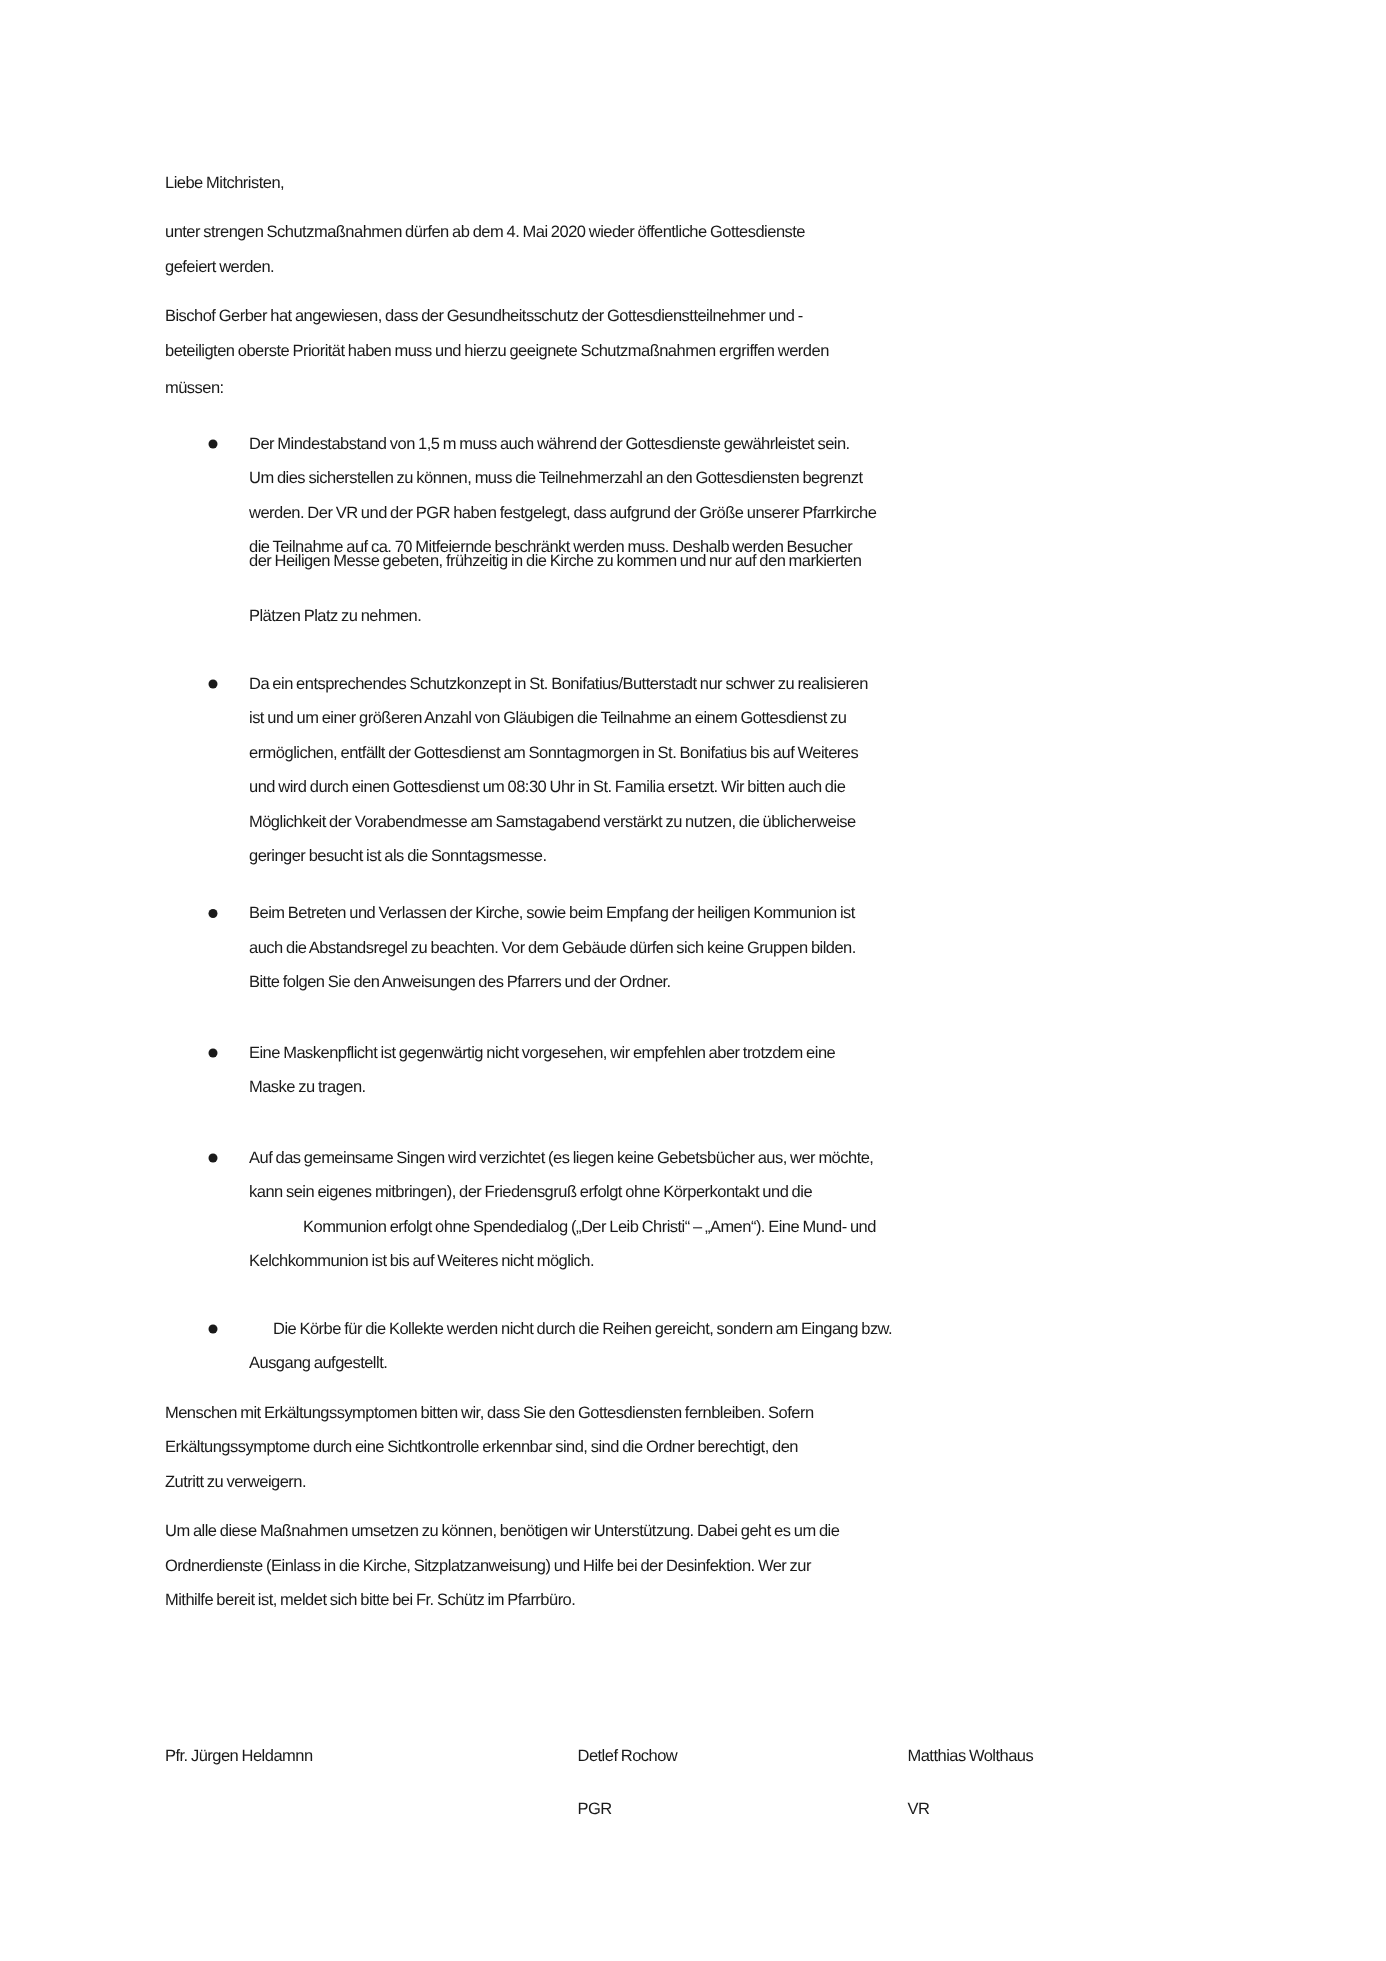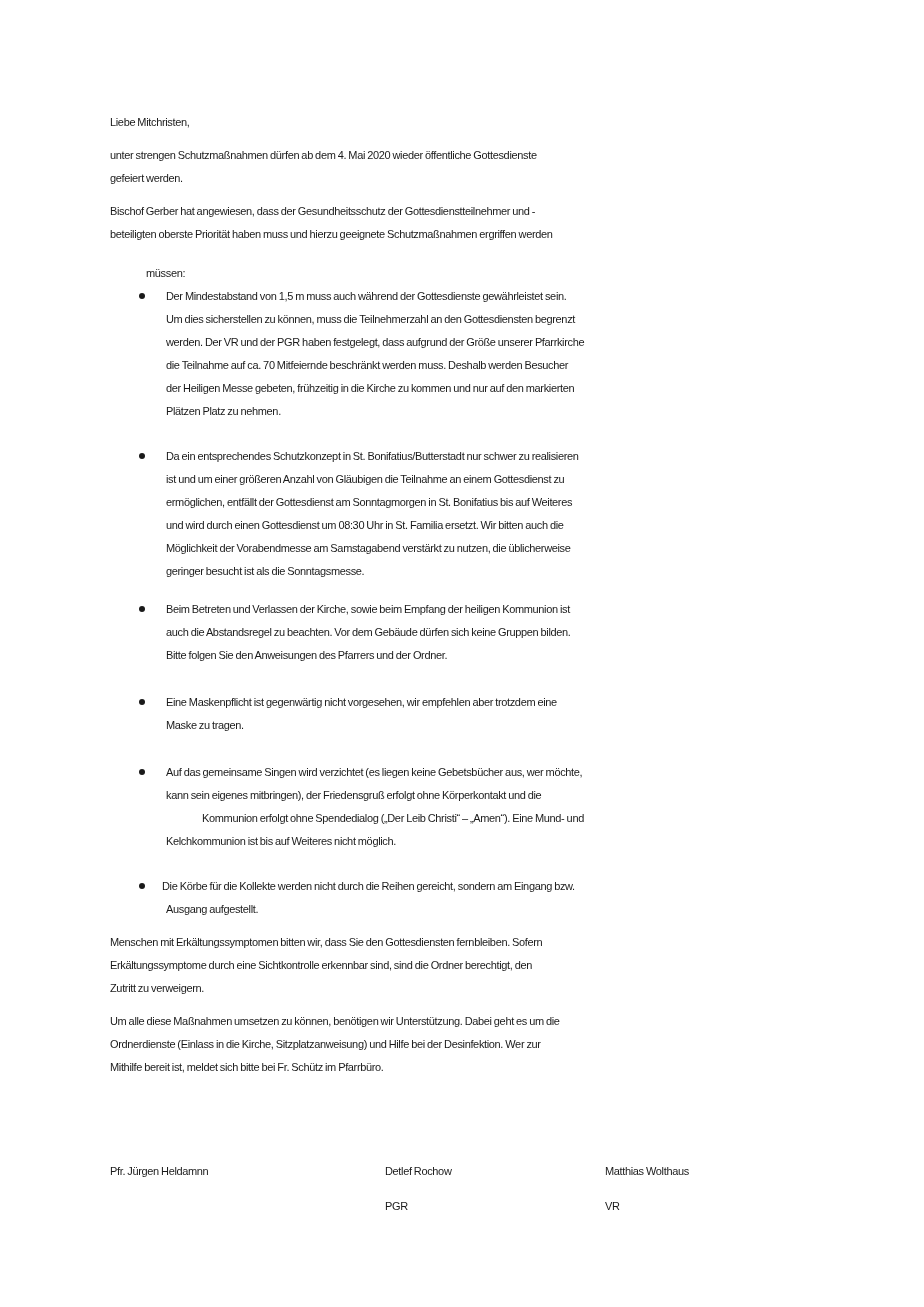--- a/index.html
+++ b/index.html
@@ -46,32 +46,32 @@
   <div class="line" style="left:110px; top:111px;">Liebe Mitchristen,</div>
 
   <div>
     <div class="line" style="left:110px; top:144px;">unter strengen Schutzmaßnahmen dürfen ab dem 4. Mai 2020 wieder öffentliche Gottesdienste</div>
     <div class="line" style="left:110px; top:167px;">gefeiert werden.</div>
   </div>
 
   <div>
     <div class="line" style="left:110px; top:200px;">Bischof Gerber hat angewiesen, dass der Gesundheitsschutz der Gottesdienstteilnehmer und -</div>
     <div class="line" style="left:110px; top:223px;">beteiligten oberste Priorität haben muss und hierzu geeignete Schutzmaßnahmen ergriffen werden</div>
-    <div class="line" style="left:110px; top:262px;margin-left:36px;">müssen:</div>
+    <div class="line" style="left:110px; top:248px;">müssen:</div>
   </div>
 
   <div>
 
     <div>
       <span class="bullet-dot" style="left:139px; top:293px;"></span>
       <div class="line" style="left:166px; top:285px;">Der Mindestabstand von 1,5 m muss auch während der Gottesdienste gewährleistet sein.</div>
       <div class="line" style="left:166px; top:308px;">Um dies sicherstellen zu können, muss die Teilnehmerzahl an den Gottesdiensten begrenzt</div>
       <div class="line" style="left:166px; top:331px;">werden. Der VR und der PGR haben festgelegt, dass aufgrund der Größe unserer Pfarrkirche</div>
       <div class="line" style="left:166px; top:354px;">die Teilnahme auf ca. 70 Mitfeiernde beschränkt werden muss. Deshalb werden Besucher</div>
-      <div class="line" style="left:166px; top:377px;">der Heiligen Messe gebeten, frühzeitig in die Kirche zu kommen und nur auf den markierten</div>
+      <div class="line" style="left:166px; top:363px;">der Heiligen Messe gebeten, frühzeitig in die Kirche zu kommen und nur auf den markierten</div>
       <div class="line" style="left:166px; top:400px;">Plätzen Platz zu nehmen.</div>
     </div>
 
     <div>
       <span class="bullet-dot" style="left:139px; top:453px;"></span>
       <div class="line" style="left:166px; top:445px;">Da ein entsprechendes Schutzkonzept in St. Bonifatius/Butterstadt nur schwer zu realisieren</div>
       <div class="line" style="left:166px; top:468px;">ist und um einer größeren Anzahl von Gläubigen die Teilnahme an einem Gottesdienst zu</div>
       <div class="line" style="left:166px; top:491px;">ermöglichen, entfällt der Gottesdienst am Sonntagmorgen in St. Bonifatius bis auf Weiteres</div>
       <div class="line" style="left:166px; top:514px;text-align:center;">und wird durch einen Gottesdienst um 08:30 Uhr in St. Familia ersetzt. Wir bitten auch die</div>
       <div class="line" style="left:166px; top:537px;">Möglichkeit der Vorabendmesse am Samstagabend verstärkt zu nutzen, die üblicherweise</div>
@@ -94,21 +94,21 @@
     <div>
       <span class="bullet-dot" style="left:139px; top:769px;"></span>
       <div class="line" style="left:166px; top:761px;">Auf das gemeinsame Singen wird verzichtet (es liegen keine Gebetsbücher aus, wer möchte,</div>
       <div class="line" style="left:166px; top:784px;">kann sein eigenes mitbringen), der Friedensgruß erfolgt ohne Körperkontakt und die</div>
       <div class="line" style="left:166px; top:807px;margin-left:36px;">Kommunion erfolgt ohne Spendedialog („Der Leib Christi“ – „Amen“). Eine Mund- und</div>
       <div class="line" style="left:166px; top:830px;">Kelchkommunion ist bis auf Weiteres nicht möglich.</div>
     </div>
 
     <div>
       <span class="bullet-dot" style="left:139px; top:883px;"></span>
-      <div class="line" style="left:162px; top:875px;">Die Körbe für die Kollekte werden nicht durch die Reihen gereicht, sondern am Eingang bzw.</div>
+      <div class="line" style="left:182px; top:875px;">Die Körbe für die Kollekte werden nicht durch die Reihen gereicht, sondern am Eingang bzw.</div>
       <div class="line" style="left:166px; top:898px;">Ausgang aufgestellt.</div>
     </div>
   </div>
 
   <div>
     <div class="line" style="left:110px; top:931px;">Menschen mit Erkältungssymptomen bitten wir, dass Sie den Gottesdiensten fernbleiben. Sofern</div>
     <div class="line" style="left:110px; top:954px;">Erkältungssymptome durch eine Sichtkontrolle erkennbar sind, sind die Ordner berechtigt, den</div>
     <div class="line" style="left:110px; top:977px;">Zutritt zu verweigern.</div>
   </div>
 

